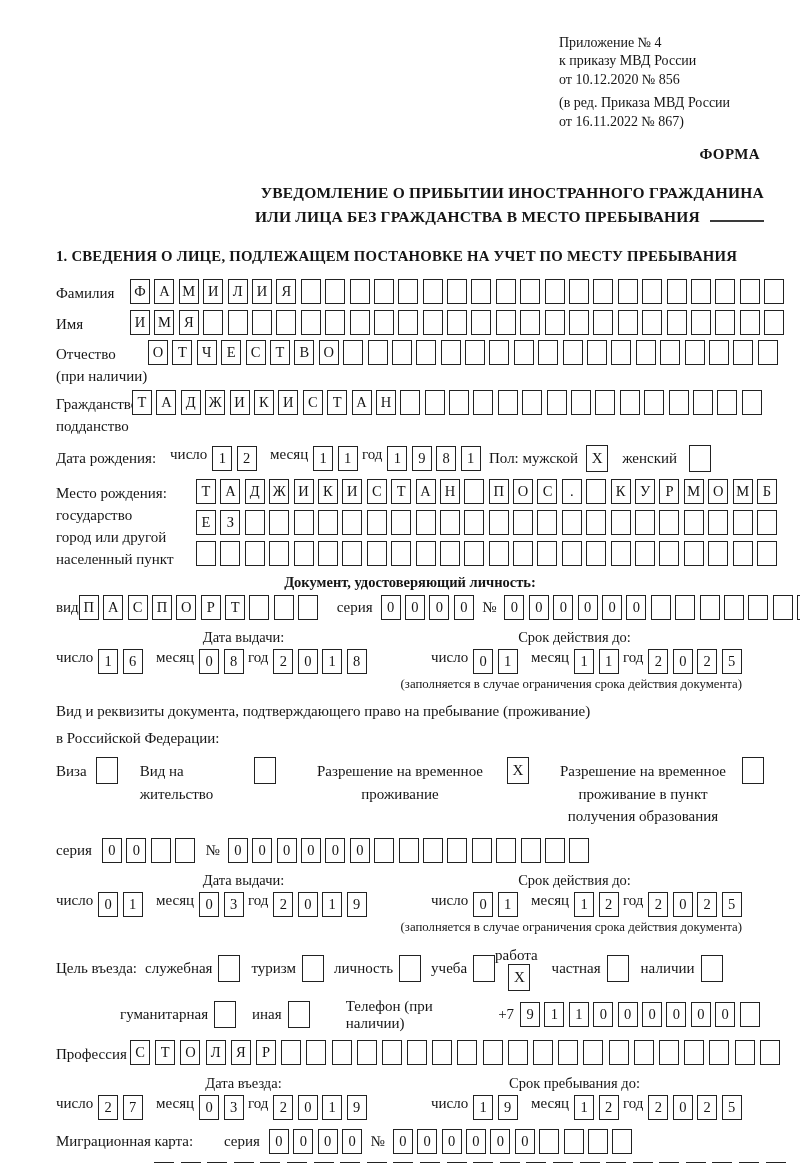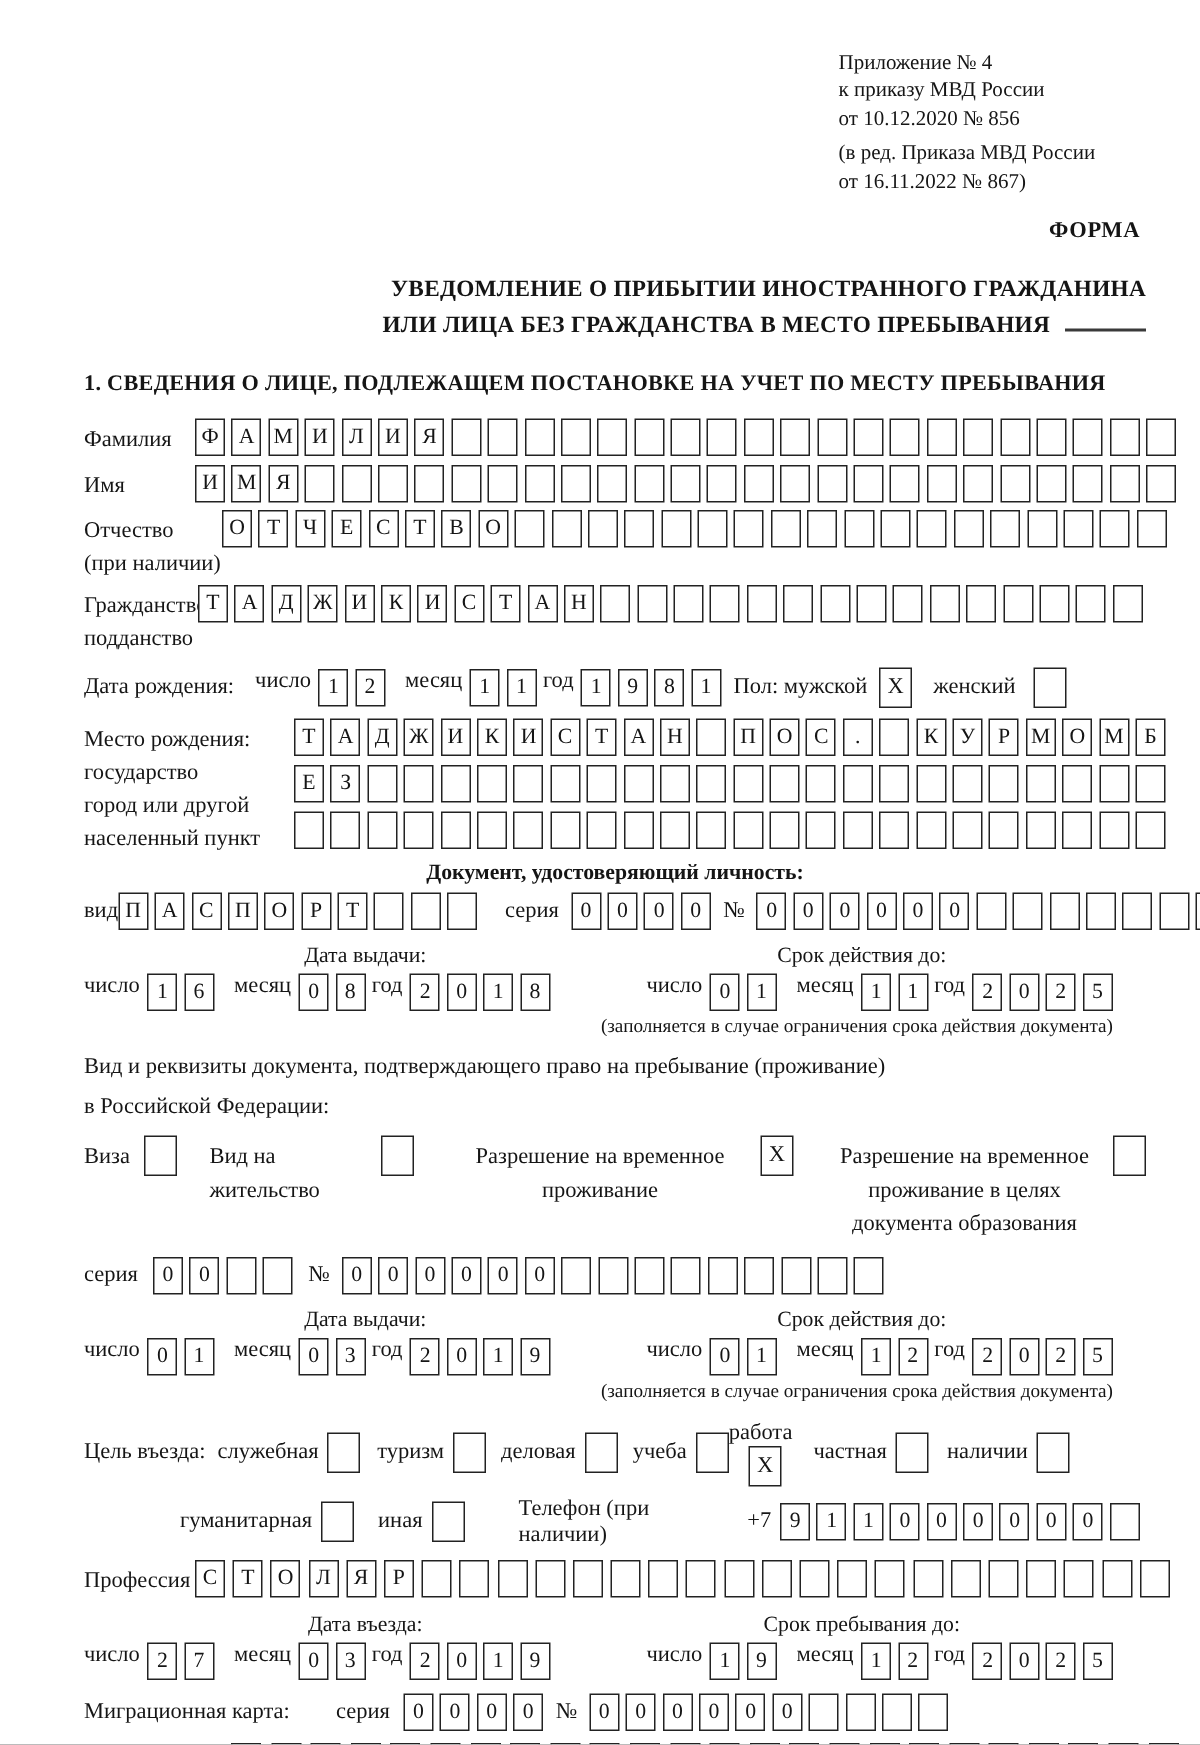--- a/index.html
+++ b/index.html
@@ -441,21 +441,21 @@
     </div>
     <div class="permit" style="margin-left:22px;">
       <span class="plabel">Вид на жительство</span>
       <span class="chk"></span>
     </div>
     <div class="permit" style="margin-left:26px;">
       <span class="plabel centered" style="width:196px;">Разрешение на временное проживание</span>
       <span class="chk">X</span>
     </div>
     <div class="permit" style="margin-left:24px;">
-      <span class="plabel centered" style="width:180px;">Разрешение на временное проживание в целях документа образования</span>
+      <span class="plabel centered" style="width:180px;">Разрешение на временное проживание в пункт получения образования</span>
       <span class="chk"></span>
     </div>
   </div>
 
   <div class="frow" style="margin-top:10px; align-items:center;">
     <span class="inline-lbl" style="margin-right:10px;">серия</span>
     <span class="cells">
         <span class="cell">0</span>
         <span class="cell">0</span>
         <span class="cell"></span>
@@ -535,21 +535,21 @@
     <span class="olabel" style="margin-right:8px;">Цель въезда:</span>
     <span class="opt">
         <span class="olabel">служебная</span>
         <span class="chk"></span>
       </span>
     <span class="opt" style="margin-left:11px;">
         <span class="olabel">туризм</span>
         <span class="chk"></span>
       </span>
     <span class="opt" style="margin-left:10px;">
-        <span class="olabel">деловая</span>
+        <span class="olabel">личность</span>
         <span class="chk"></span>
       </span>
     <span class="opt" style="margin-left:10px;">
         <span class="olabel">учеба</span>
         <span class="chk"></span>
       </span>
     <span class="opt" style="flex-direction:column;">
         <span class="olabel">работа</span>
         <span class="chk">X</span>
       </span>

